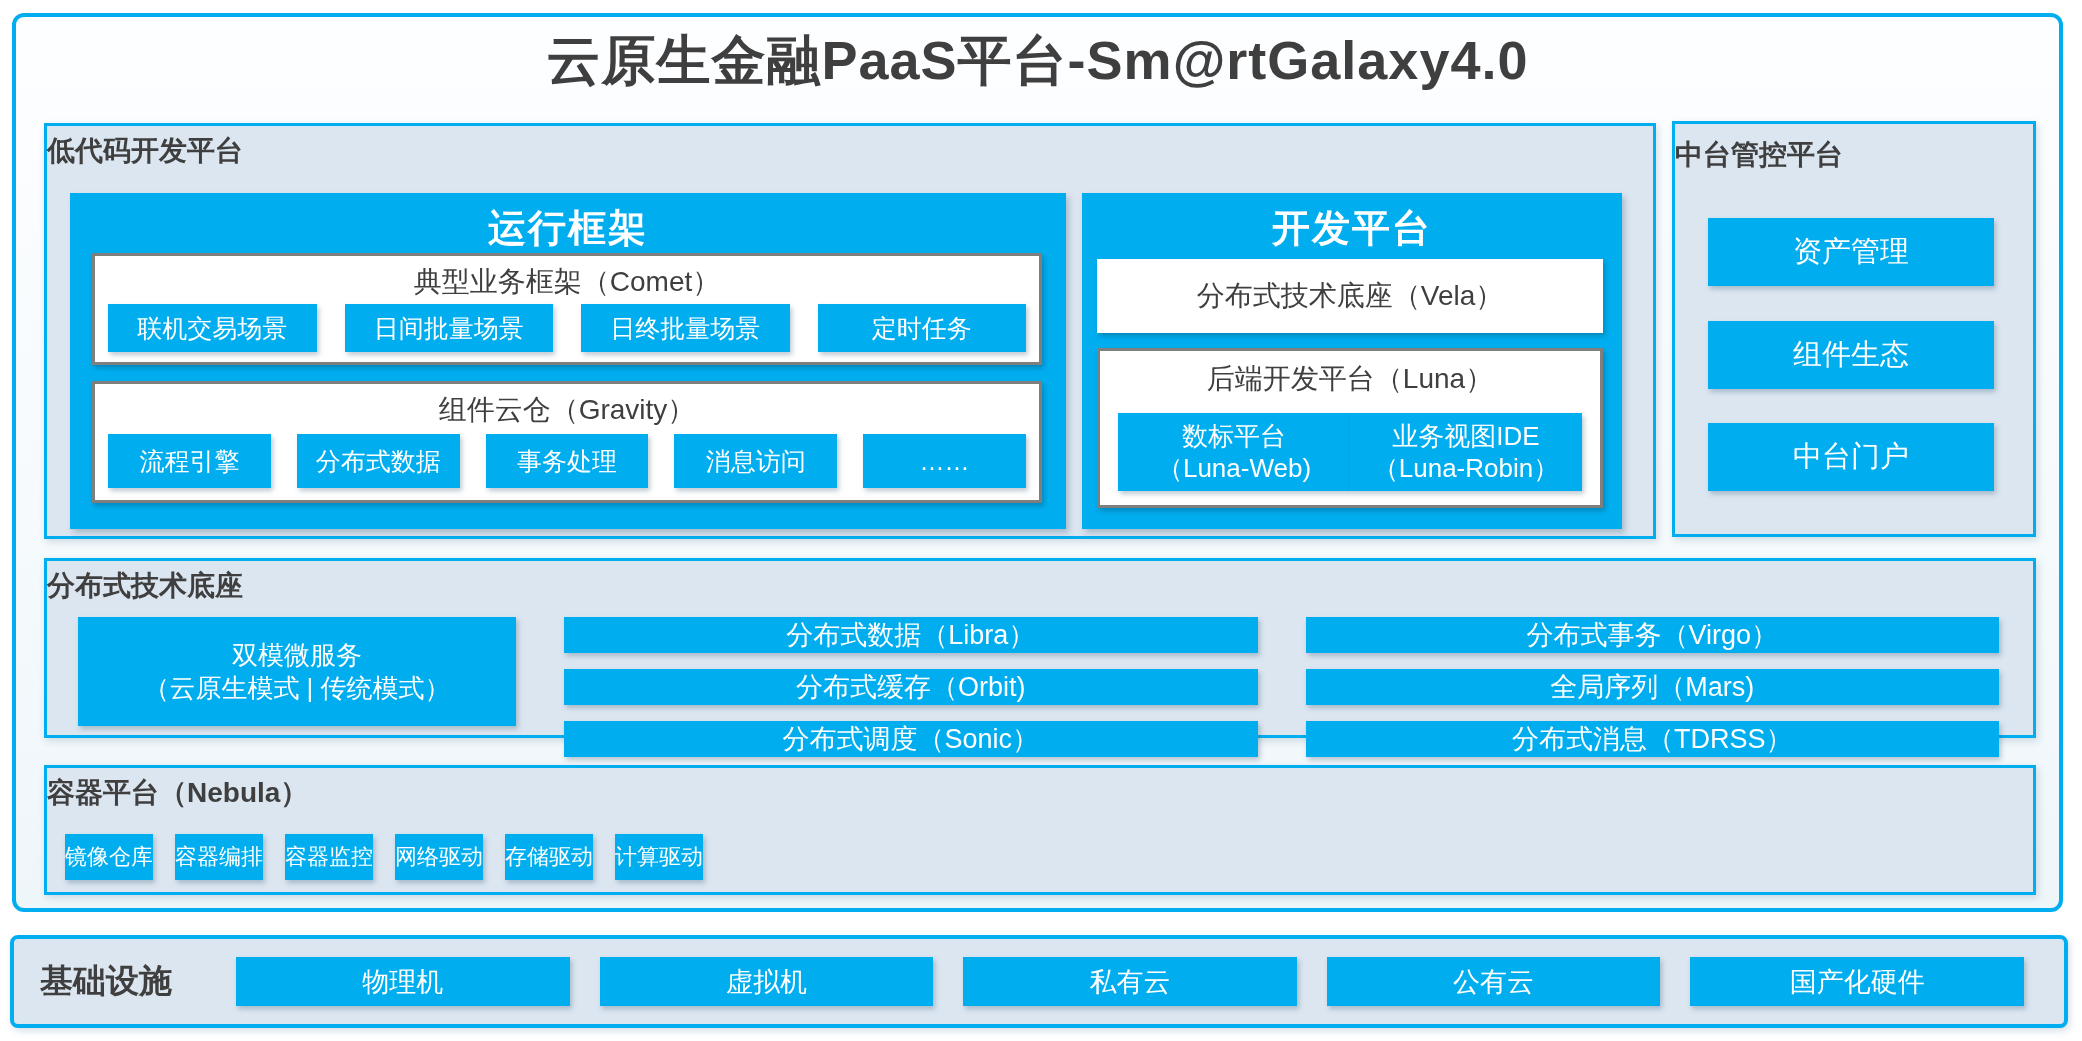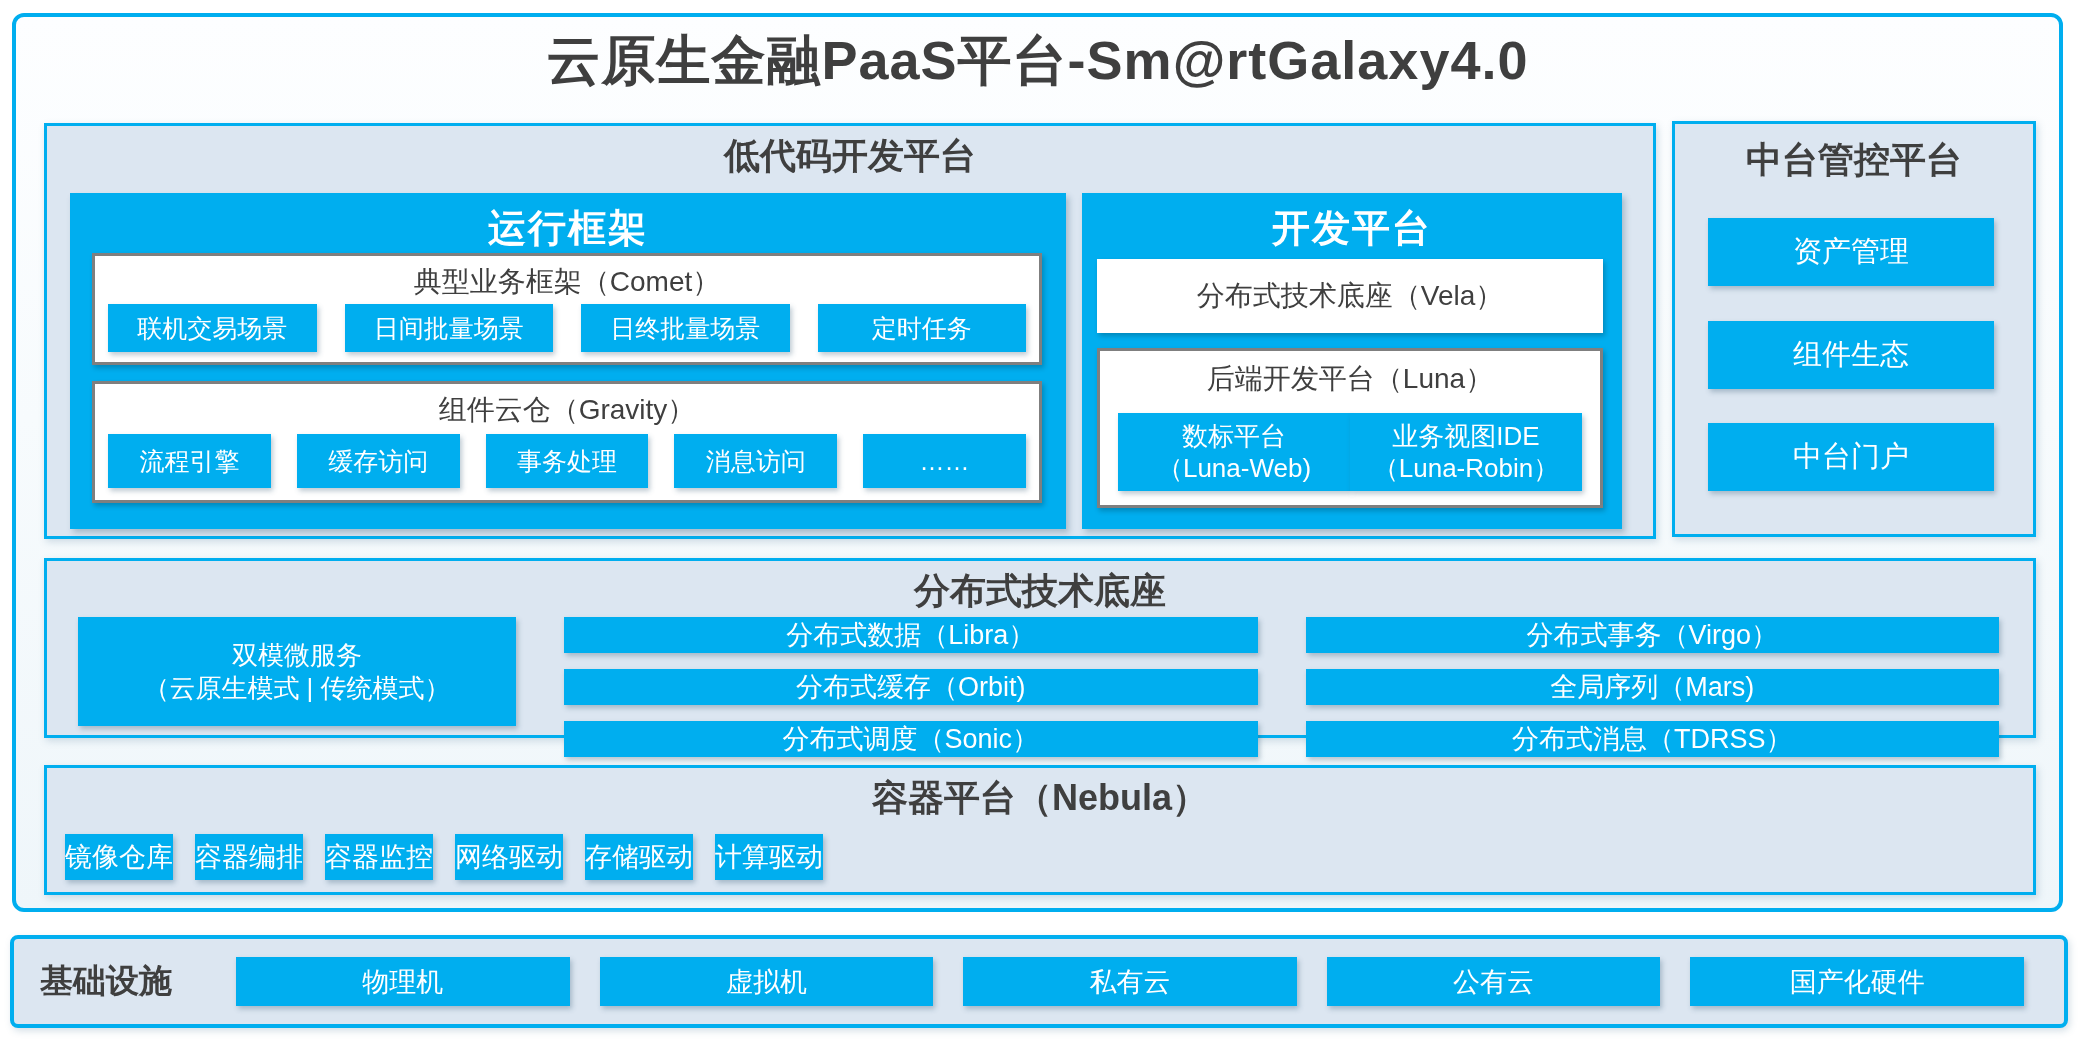--- a/index.html
+++ b/index.html
@@ -17,21 +17,21 @@
   .page-title{
     position:absolute;top:8px;left:0;right:0;text-align:center;
     font-size:54px;font-weight:bold;color:var(--text_dark,#3F3F3F);letter-spacing:1px;
   }
   .panel{
     position:absolute;background:var(--panel_fill,#DCE6F1);
     border:3px solid var(--accent,#00AEEF);box-sizing:border-box;
     box-shadow:2px 3px 7px rgba(90,130,160,0.25);
   }
   .panel-title{
-    text-align:center;font-size:36px;font-weight:bold;color:var(--text_dark,#3F3F3F);
+    font-size:28px;font-weight:bold;color:var(--text_dark,#3F3F3F);
     margin-top:6px;
   }
   
   .lowcode{left:28px;top:106px;width:1612px;height:416px;}
   .mid{left:1656px;top:104px;width:364px;height:416px;}
   .blue-block{
     position:absolute;background:var(--accent,#00AEEF);
     box-shadow:3px 4px 6px rgba(50,90,115,0.3);
   }
   .runtime{left:23px;top:67px;width:996px;height:336px;}
@@ -72,21 +72,21 @@
   .mid-body .chip{height:68px;font-size:29px;}
   
   .distributed{left:28px;top:541px;width:1992px;height:180px;}
   .dist-body{position:absolute;left:31px;right:34px;top:56px;bottom:9px;display:flex;gap:48px;}
   .dual{width:438px;flex:none;font-size:27px;}
   .dist-grid{flex:1;display:grid;grid-template-columns:repeat(2,1fr);column-gap:48px;row-gap:16px;}
   .dist-grid .chip{font-size:27px;}
   
   .container-platform{left:28px;top:748px;width:1992px;height:130px;}
   .container-row{position:absolute;left:18px;right:18px;top:66px;bottom:12px;display:flex;gap:22px;}
-  .container-row .chip{font-size:27px;}
+  .container-row .chip{font-size:22px;}
   
   .infra{
     position:absolute;left:10px;top:935px;width:2058px;height:93px;
     border:4px solid var(--accent,#00AEEF);border-radius:8px;
   }
   .infra-inner{position:absolute;left:26px;right:40px;top:0;bottom:0;display:flex;align-items:center;gap:30px;}
   .infra-label{flex:none;width:166px;font-size:33px;font-weight:bold;color:var(--text_dark,#3F3F3F);}
   .infra-inner .chip{flex:1;height:49px;font-size:27px;}
 </style>
 </head>
@@ -109,21 +109,21 @@
             <div class="chip">日间批量场景</div>
             <div class="chip">日终批量场景</div>
             <div class="chip">定时任务</div>
           </div>
         </div>
 
         <div class="white-box gravity">
           <div class="white-box-title">组件云仓（Gravity）</div>
           <div class="chip-row">
             <div class="chip">流程引擎</div>
-            <div class="chip">缓存访问</div>
+            <div class="chip">分布式数据</div>
             <div class="chip">事务处理</div>
             <div class="chip">消息访问</div>
             <div class="chip">……</div>
           </div>
         </div>
       </div>
 
       <div class="blue-block dev">
         <div class="blue-block-title">开发平台</div>
 

